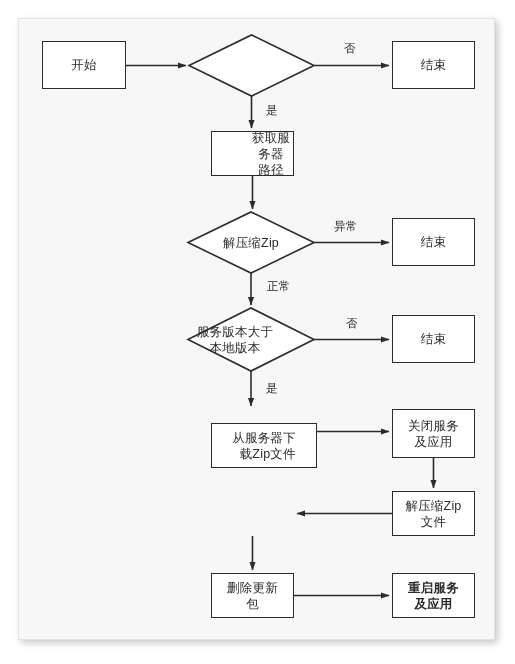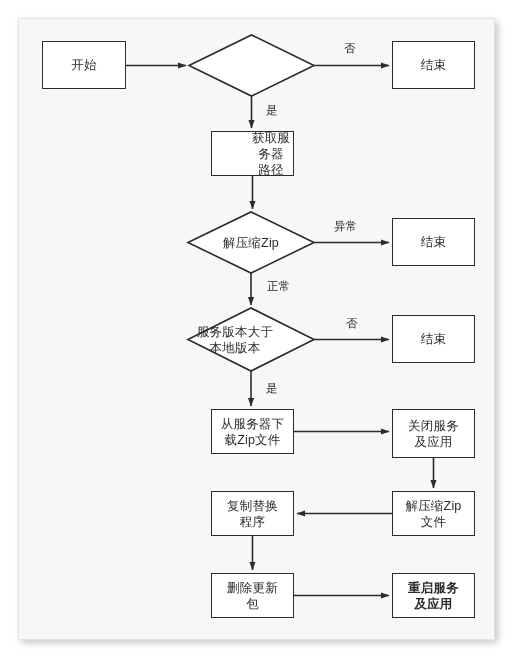--- a/index.html
+++ b/index.html
@@ -142,39 +142,35 @@
 
   <div class="node diamond" style="left:172px; top:308px; width:126px; height:63px;">
     <span class="label">服务版本大于
 本地版本</span>
   </div>
 
   <div class="node box" style="left:392px; top:315px; width:83px; height:48px;">
     <span class="label">结束</span>
   </div>
 
-  <div class="node box" style="left:211px; top:409px; width:83px; height:45px;">
+  <div class="node box" style="left:211px; top:423px; width:106px; height:45px;text-align:right;">
     <span class="label">从服务器下
 载Zip文件</span>
   </div>
 
   <div class="node box" style="left:392px; top:409px; width:83px; height:49px;">
     <span class="label">关闭服务
 及应用</span>
   </div>
 
   <div class="node box" style="left:392px; top:491px; width:83px; height:45px;">
     <span class="label">解压缩Zip
 文件</span>
   </div>
 
-  <div class="node box" style="left:211px; top:491px; width:83px; height:45px;">
-    <span class="label">复制替换
-程序</span>
-  </div>
 
   <div class="node box" style="left:211px; top:573px; width:83px; height:45px;">
     <span class="label">删除更新
 包</span>
   </div>
 
   <div class="node box" style="left:392px; top:573px; width:83px; height:45px;font-weight:bold;">
     <span class="label">重启服务
 及应用</span>
   </div>

